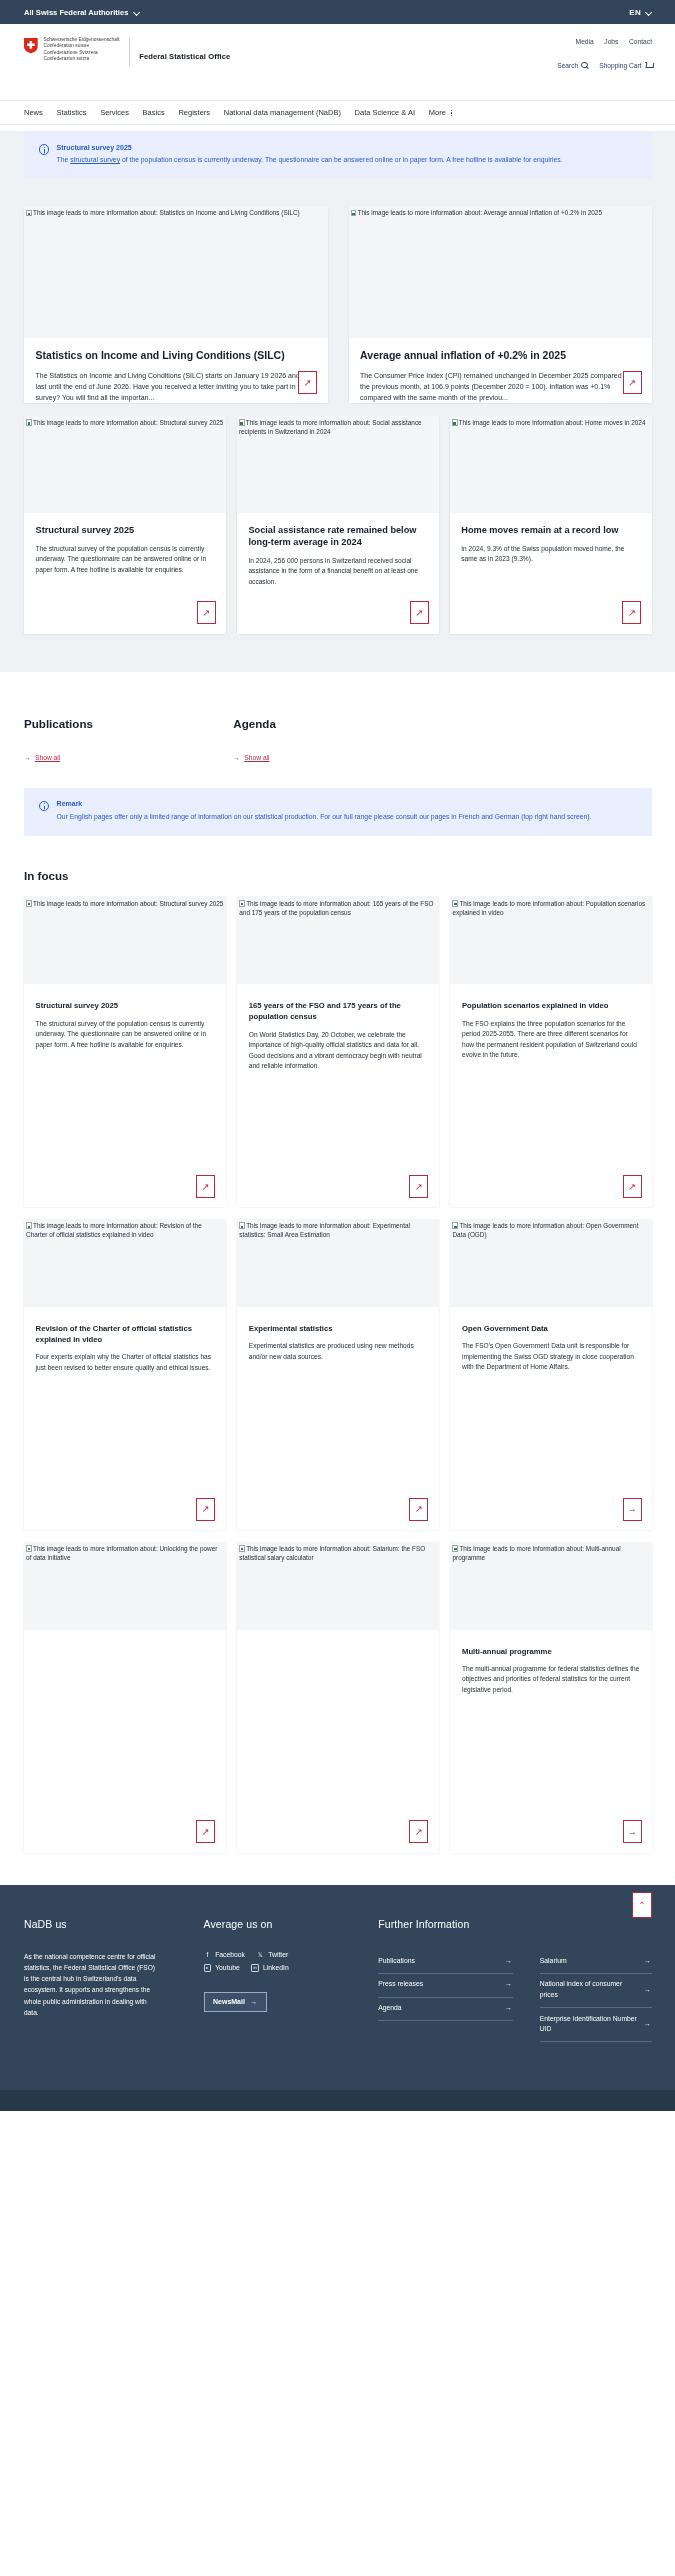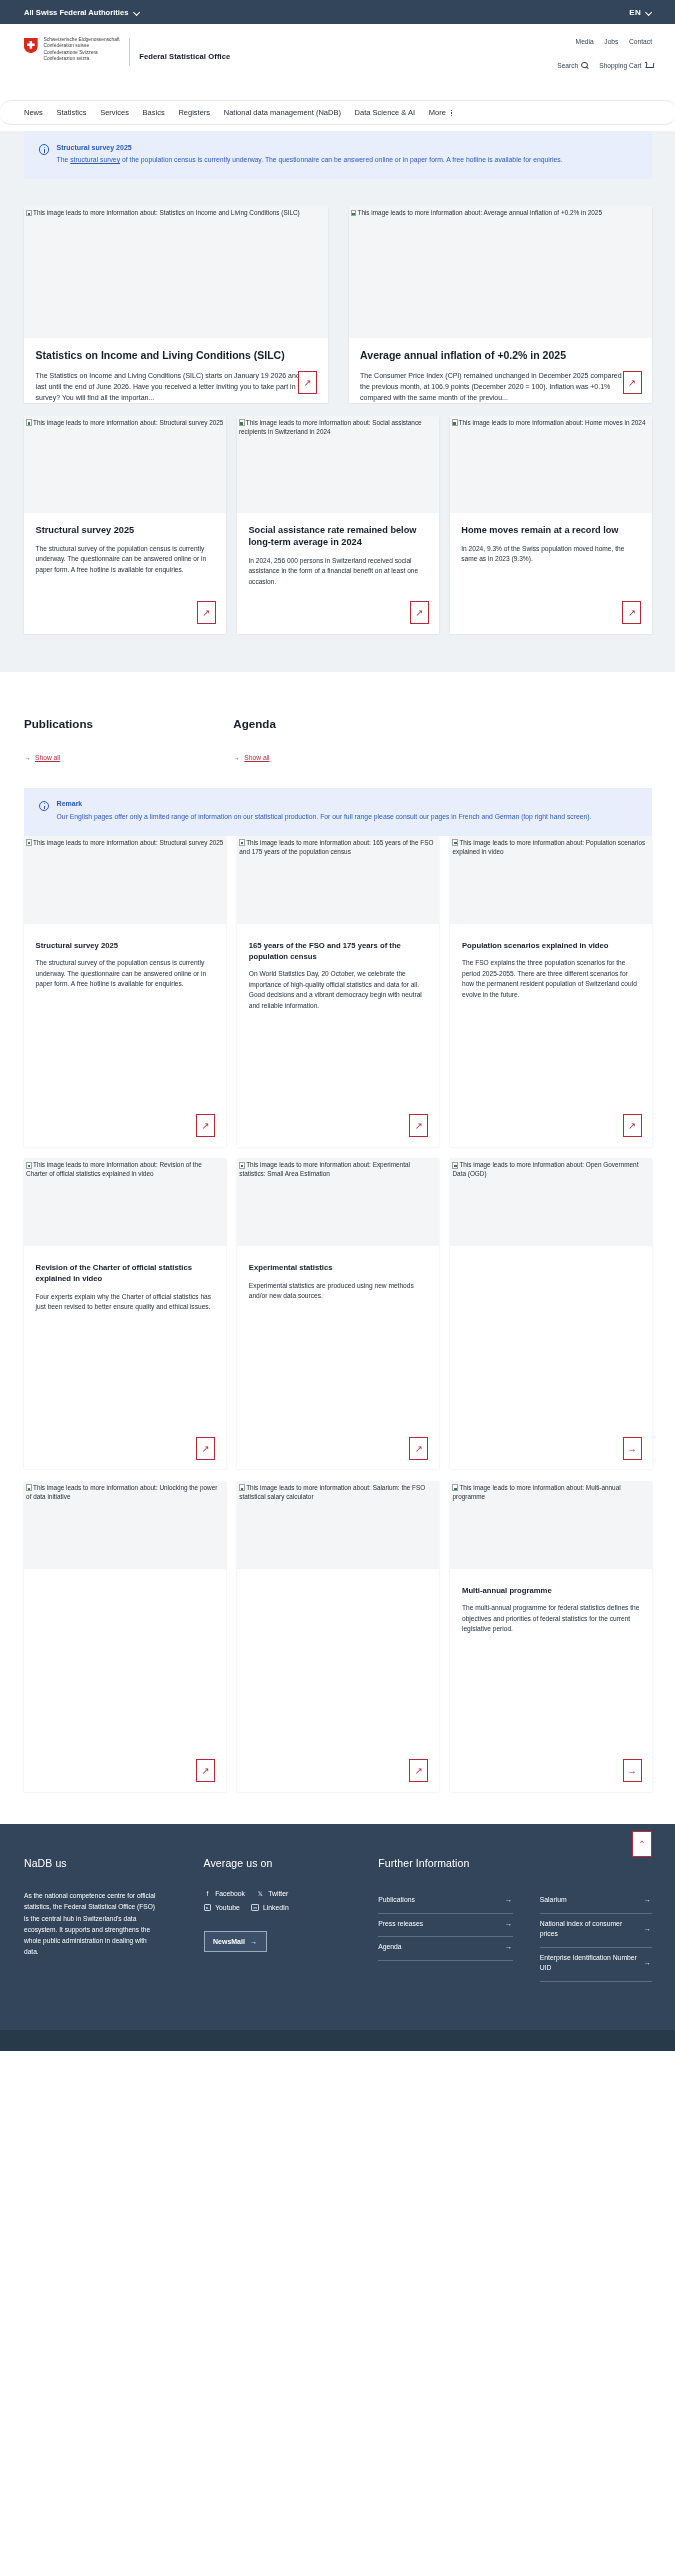--- a/index.html
+++ b/index.html
@@ -45,21 +45,21 @@
   .util-item { display: flex; align-items: center; gap: 3.2px; }
   .mag { width: 6.3px; height: 6.3px; border: 0.7px solid #33455a; border-radius: 50%; position: relative; }
   .mag::after { content:""; position:absolute; width:2.6px; height:0.7px; background:#33455a; right:-2.1px; bottom:0px; transform: rotate(45deg); }
   .cart-ic { width: 7.4px; height: 6.8px; position: relative; }
   .cart-ic::before { content:""; position:absolute; left:1.1px; top:1.1px; width:5.8px; height:3.7px; border:0.6px solid #33455a; border-top:none; transform: skewX(-8deg); }
   .cart-ic::after { content:""; position:absolute; left:0; top:0; width:2.1px; height:0.6px; background:#33455a; }
 
   
   .mainnav {
     border-top: 0.5px solid #e6e9ec; border-bottom: 0.5px solid #e6e9ec;
-    height: 25px; display: flex; align-items: center; gap: 13.7px; padding: 0 24px; background: #fff; border-radius: 11px;
+    height: 25px; display: flex; align-items: center; gap: 13.7px; padding: 0 24px; background: #fff;
   }
   .mainnav .nav-item { font-size: 7.5px; color: #1f2933; cursor: pointer; white-space: nowrap; }
   .kebab { display:inline-flex; flex-direction:column; gap:1.1px; margin-left:2.6px; vertical-align: middle;}
   .kebab i { width:1.3px; height:1.3px; background:#1f2933; border-radius:50%; display:block; }
 
   
   .wrap { padding: 0 24px; }
   .section-grey { background: #eff2f4; }
   .section-white { background: #ffffff; }
 
@@ -313,20 +313,21 @@
     <div class="remark-wrap">
       <div class="infobox">
         <span class="info-ic"></span>
         <div>
           <div class="info-title">Remark</div>
           <div class="info-text">Our English pages offer only a limited range of information on our statistical production. For our full range please consult our pages in French and German (top right hand screen).</div>
         </div>
       </div>
     </div>
 
+    <div class="infocus-title">In focus</div>
 
     <div class="focus-grid">
 
       <div class="card">
         <div class="card-img"><span class="brokenimg"></span><span>This image leads to more information about: Structural survey 2025</span></div>
         <div class="card-body">
           <div class="card-title">Structural survey 2025</div>
           <div class="card-text">The structural survey of the population census is currently underway. The questionnaire can be answered online or in paper form. A free hotline is available for enquiries.</div>
         </div>
         <div class="card-arrow">↗</div>
@@ -363,20 +364,24 @@
         <div class="card-img"><span class="brokenimg"></span><span>This image leads to more information about: Experimental statistics: Small Area Estimation</span></div>
         <div class="card-body">
           <div class="card-title">Experimental statistics</div>
           <div class="card-text">Experimental statistics are produced using new methods and/or new data sources.</div>
         </div>
         <div class="card-arrow">↗</div>
       </div>
 
       <div class="card">
         <div class="card-img"><span class="brokenimg"></span><span>This image leads to more information about: Open Government Data (OGD)</span></div>
+        <div class="card-body">
+          <div class="card-title">Open Government Data</div>
+          <div class="card-text">The FSO's Open Government Data unit is responsible for implementing the Swiss OGD strategy in close cooperation with the Department of Home Affairs.</div>
+        </div>
         <div class="card-arrow">→</div>
       </div>
 
       <div class="card">
         <div class="card-img"><span class="brokenimg"></span><span>This image leads to more information about: Unlocking the power of data initiative</span></div>
         <div class="card-arrow">↗</div>
       </div>
 
       <div class="card">
         <div class="card-img"><span class="brokenimg"></span><span>This image leads to more information about: Salarium: the FSO statistical salary calculator</span></div>

